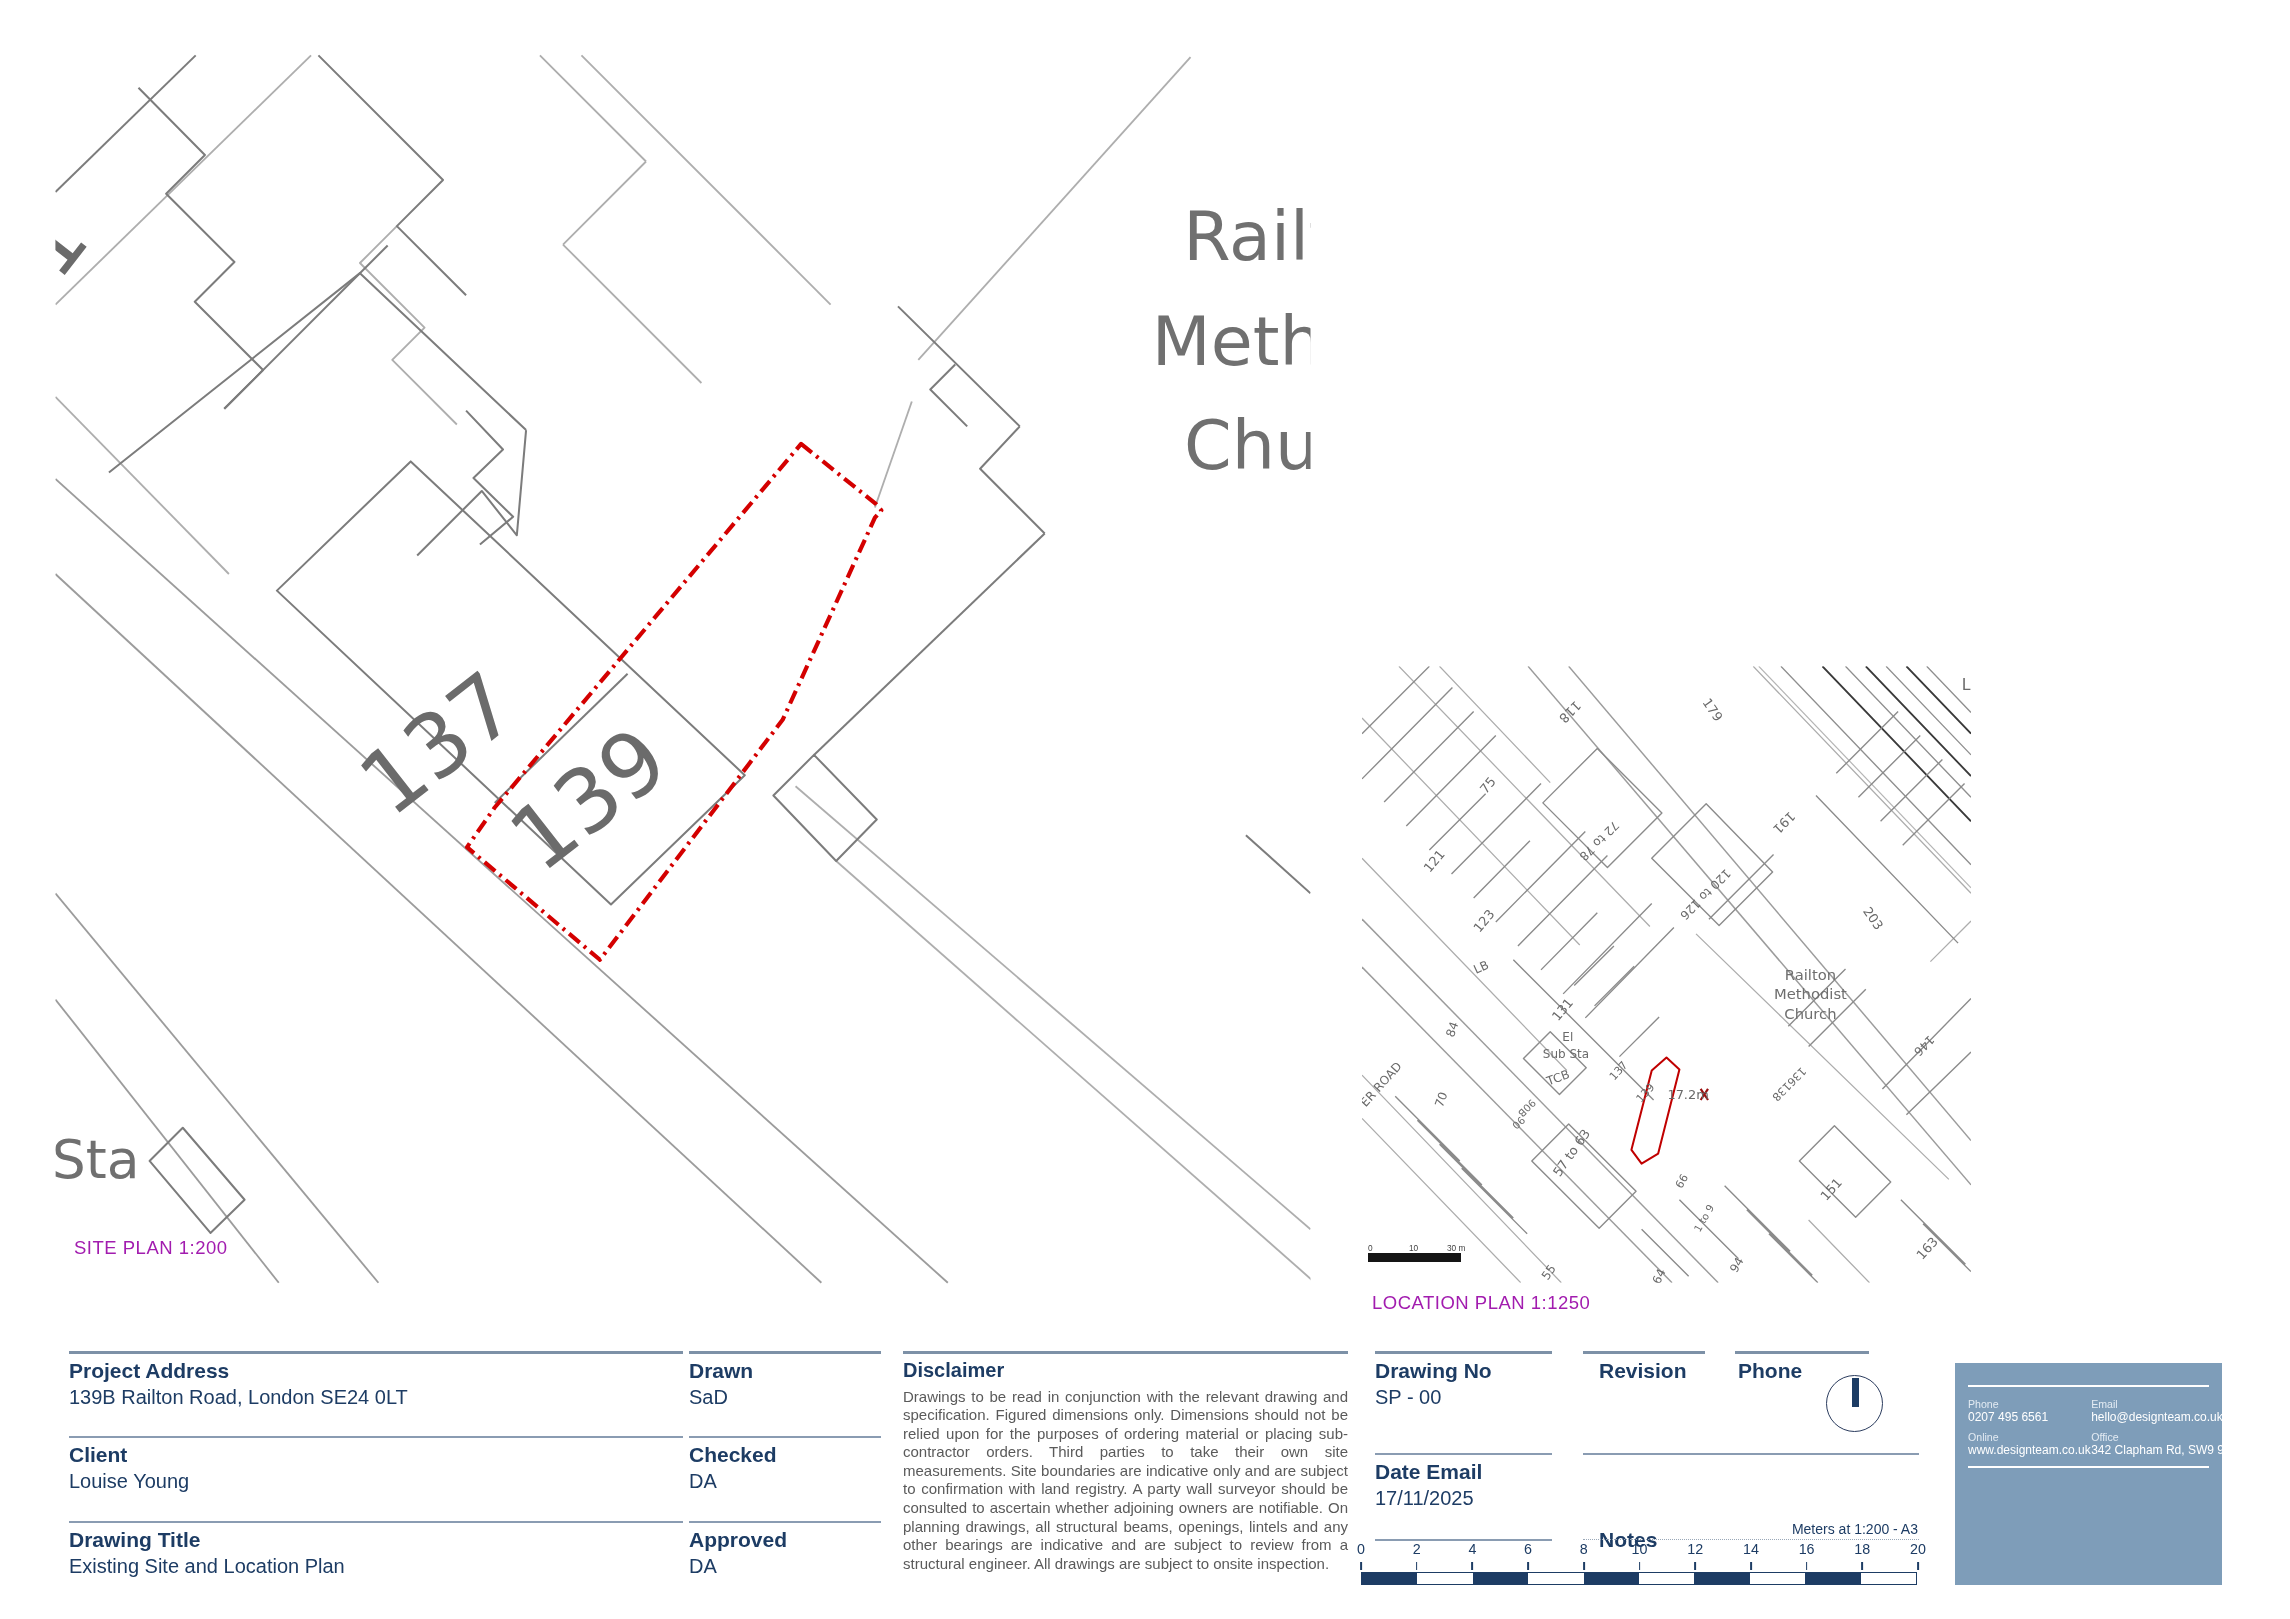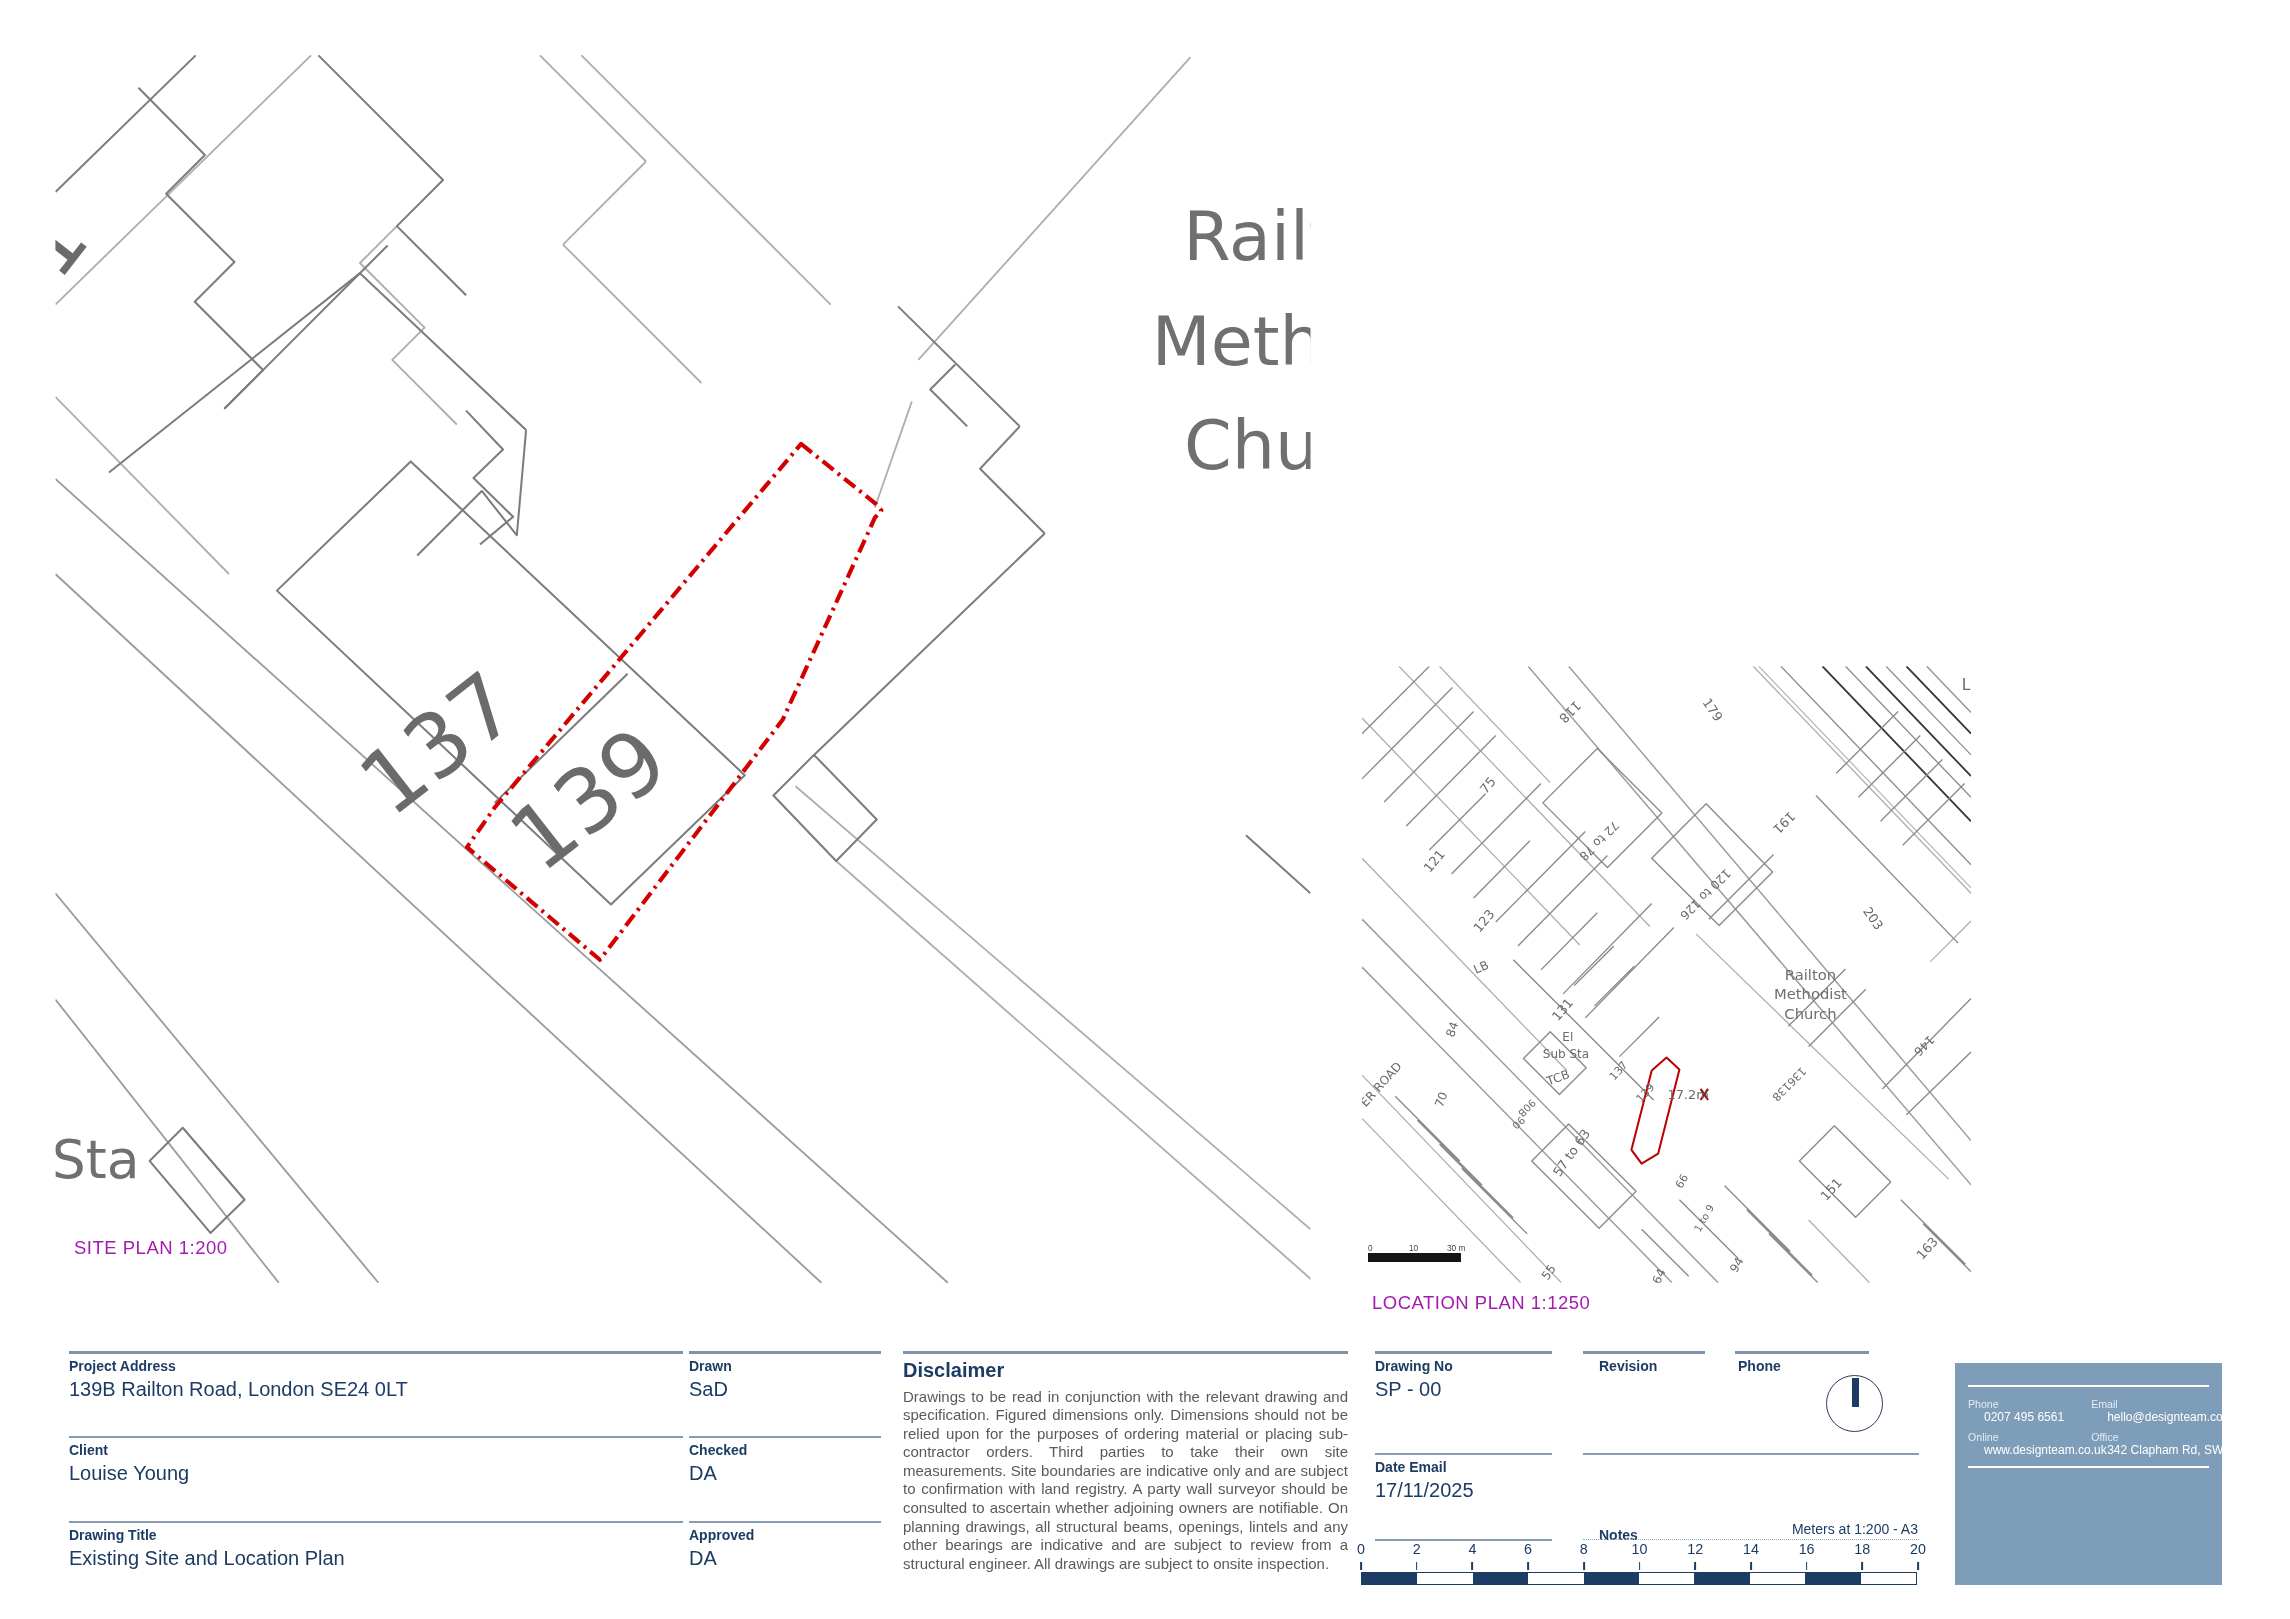--- a/index.html
+++ b/index.html
@@ -7,21 +7,21 @@
          font-family:"Liberation Sans",sans-serif;}
   .abs{position:absolute;}
   svg{display:block;}
   svg text{font-family:"DejaVu Sans",sans-serif;}
 
   
   .tb-col{position:absolute;}
   .tb-rule{position:absolute;background:#7d91a7;height:2.8px;}
   .tb-rule.thin{height:1.8px;background:#8a9cb2;}
   .tb-rule.dotted{height:0;background:none;border-top:1.8px dotted #9aa8b8;}
-  .tb-h{font-size:14px;font-weight:bold;color:#1d3c64;line-height:1.1;}
+  .tb-h{font-size:21px;font-weight:bold;color:#1d3c64;line-height:1.1;}
   .tb-v{font-size:20px;color:#1d3c64;line-height:1.15;margin-top:3.7px;}
   .disc-h{font-size:20px;font-weight:bold;color:#1d3c64;}
   .disc-p{font-size:15px;color:#5a5a5a;line-height:1.24;text-align:justify;margin-top:5.5px;}
   .caption{font-size:18.5px;color:#a21caf;letter-spacing:0.5px;}
 
   
   .north-wrap{position:absolute;left:1826px;top:1375px;width:59px;height:59px;}
   .north-circle{width:55px;height:55px;border:1.8px solid #2b3c5e;border-radius:50%;background:#fff;}
   .north-needle{position:absolute;left:26px;top:2.8px;width:7.4px;height:29px;background:#1d3c64;}
 
@@ -35,21 +35,21 @@
   .sb-seg:nth-child(odd){background:#1d3c64;}
   .sb-seg:nth-child(even){background:#ffffff;}
 
   
   .logo{position:absolute;left:1955px;top:1363px;width:267px;height:222px;background:#7e9db9;color:#fff;}
   .logo-brand{font-family:"DejaVu Sans",sans-serif;font-size:43px;letter-spacing:-0.9px;
               padding:18.5px 13px 0 13px;line-height:1;}
   .logo-div{height:1.8px;background:#ffffff;margin:22px 13px 0 13px;}
   .logo-grid{display:grid;grid-template-columns:114px 1fr;gap:7.4px 9.2px;padding:11px 13px 0 13px;}
   .logo-cell .lbl{font-size:10.6px;color:#e3ebf3;}
-  .logo-cell .val{font-size:12px;color:#ffffff;white-space:nowrap;margin-left:16px;}
+  .logo-cell .val{font-size:12px;color:#ffffff;white-space:nowrap;}
   .logo-div2{height:1.8px;background:#ffffff;margin:9.2px 13px 0 13px;}
 
   
   .mini-sb{position:absolute;left:1368px;top:1245px;width:102px;height:18.5px;}
   .mini-sb .bar{position:absolute;left:0;top:8.3px;width:93px;height:8.3px;background:#151515;}
   .mini-sb .lab{position:absolute;top:-1.8px;font-size:8.3px;color:#444;}
 </style>
 </head>
 <body>
 

